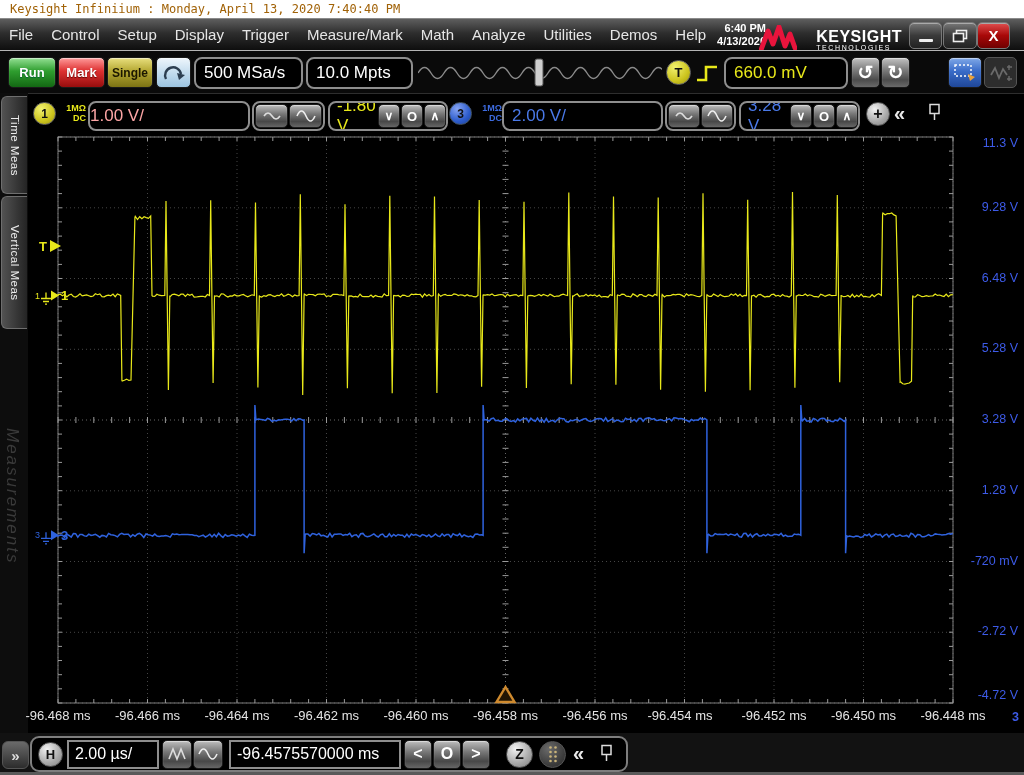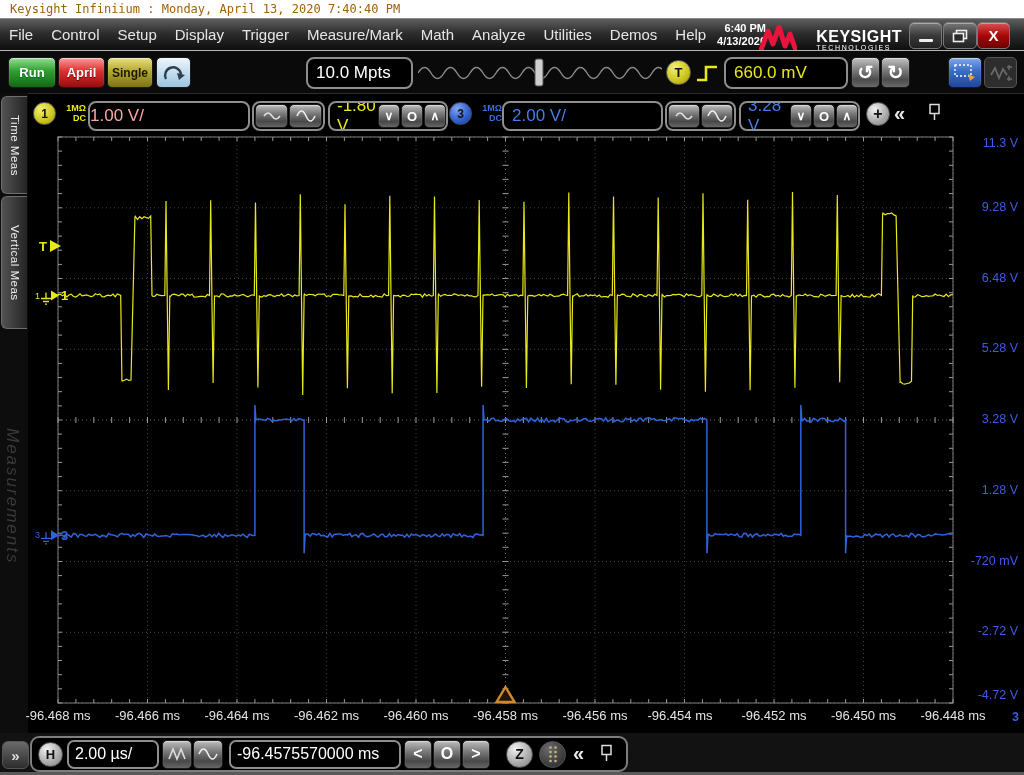--- a/index.html
+++ b/index.html
@@ -68,21 +68,21 @@
   .ylab{position:absolute;left:926px;width:64px;text-align:right;color:#3d5be8;font-size:12.5px}
   #xlabels{position:absolute;left:0;top:573px;right:0;height:22px;pointer-events:none}
   .xlab{position:absolute;top:2px;width:90px;text-align:center;color:#e4e4e4;font-size:13px}
   .corner3{position:absolute;left:984px;top:577px;color:#3d5be8;font-size:12.5px;font-weight:bold}
 
   
   .botbar{position:absolute;left:0;right:0;top:733px;height:42px;background:#121212}
   .botpanel{position:absolute;left:30px;top:3px;width:598px;height:36px;background:#000;
             border:2px solid #7e7e7e;border-radius:9px;box-sizing:border-box}
   .botpanel>*{position:absolute}
-  .bfield{background:#000;border:2px solid #8e8e8e;border-radius:7px;color:#fff;font-size:16px;
+  .bfield{background:#000;border:2px solid #8e8e8e;border-radius:0;color:#fff;font-size:16px;
           display:flex;align-items:center;padding:0 6px;box-sizing:border-box}
   .expbtn{position:absolute;left:2px;top:8px;width:25px;height:26px;border-radius:6px;border:1px solid #555;
           background:linear-gradient(#6a6a6a,#2c2c2c);color:#ddd;display:flex;align-items:center;justify-content:center;font-size:15px;font-weight:bold}
   .bottomline{position:absolute;left:0;right:0;bottom:0;height:3px;background:#5a5a5a}
 </style>
 </head>
 <body>
 
 <div class="titlebar">
   <span>Keysight Infiniium : Monday, April 13, 2020 7:40:40 PM</span>
@@ -128,33 +128,36 @@
   <div class="winbtn close" style="right:14px;width:31px">
     <span>X</span>
   </div>
 </div>
 
 <div class="toolbar">
   <button class="btn3d run" style="left:8px;top:6px;width:48px;height:31px">
       <span>Run</span>
     </button>
   <button class="btn3d stop" style="left:58px;top:6px;width:47px;height:31px">
-      <span>April</span>
+      <span>Mark</span>
     </button>
   <button class="btn3d single" style="left:107px;top:6px;width:46px;height:31px">
       <span>Single</span>
     </button>
 
   <button class="btn3d touch" style="left:156px;top:6px;width:35px;height:31px">
     <svg width="24" height="22" viewBox="0 0 24 22">
       <path d="M4,17 A8,8 0 1 1 19,12" fill="none" stroke="#2c3e50" stroke-width="2.4"></path>
       <polygon points="15,11 23,13 17,18" fill="#2c3e50"></polygon>
     </svg>
   </button>
 
+  <div class="field" style="left:194px;top:6px;width:109px;height:32px">
+    <span>500 MSa/s</span>
+  </div>
   <div class="field" style="left:306px;top:6px;width:107px;height:32px">
     <span>10.0 Mpts</span>
   </div>
 
   <svg id="squig" width="244" height="30" style="left:418px;top:7px">
       <path d="M0,15 q6.5,-11 13,0 q6.5,11 13,0 q6.5,-11 13,0 q6.5,11 13,0 q6.5,-11 13,0 q6.5,11 13,0 q6.5,-11 13,0 q6.5,11 13,0 q6.5,-11 13,0 q6.5,11 13,0 q6.5,-11 13,0 q6.5,11 13,0 q6.5,-11 13,0 q6.5,11 13,0 q6.5,-11 13,0 q6.5,11 13,0 q6.5,-11 13,0 q6.5,11 13,0 q6.5,-11 13,0 q6.5,11 13,0" fill="none" stroke="#8a8a8a" stroke-width="1.4"></path>
       <rect x="117" y="1" width="8" height="27" rx="2" fill="#cfcfcf" stroke="#555"></rect>
     </svg>
 
   <div class="circle yellowc" style="left:666px;top:9px;width:25px;height:25px;font-size:13px">

